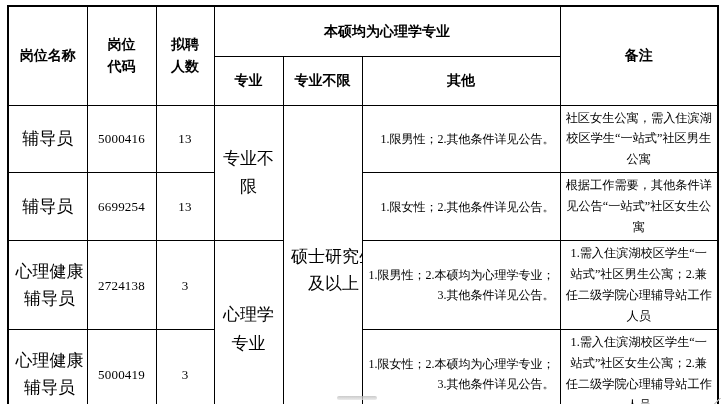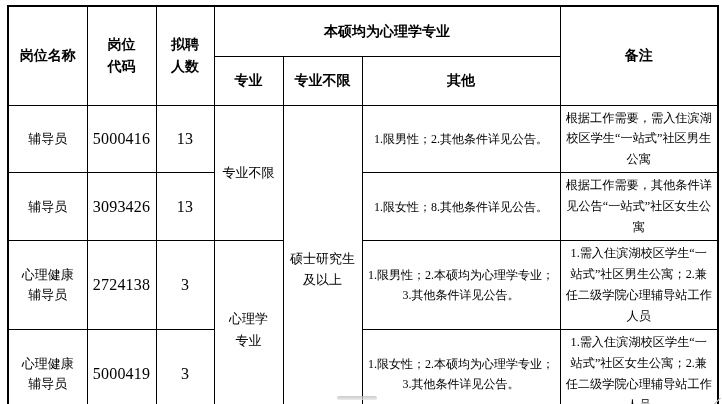--- a/index.html
+++ b/index.html
@@ -18,21 +18,21 @@
     width: 710px;
     border-collapse: collapse;
     table-layout: fixed;
     border: 2px solid #000;
   }
   th, td {
     border: 1px solid #000;
     text-align: center;
     vertical-align: middle;
     padding: 2px 4px;
-    font-size: 13px;
+    font-size: 17px;
     line-height: 1.62;
     overflow: hidden;
   }
   thead th {
     font-family: "Liberation Sans", "DejaVu Sans", sans-serif;
     font-weight: bold;
     font-size: 14px;
     line-height: 1.5;
   }
   tr.hrow1 { height: 50px; }
@@ -41,23 +41,23 @@
   tr.brow2 { height: 61px; }
   tr.brow3 { height: 84px; }
   tr.brow4 { height: 88px; }
 
   
   .wrap2 { display: inline-block; width: 2.15em; line-height: 1.55; }
   .wrap3 { display: inline-block; width: 3.25em; line-height: 1.7; }
   .wrap4 { display: inline-block; width: 4.3em;  line-height: 1.6; }
   .wrap5 { display: inline-block; width: 5.4em;  line-height: 1.6; margin-top: 16px; }
 
-  td.num { font-size: 16px; letter-spacing: 0.2px; }
+  td.num { font-size: 13px; letter-spacing: 0.2px; }
   td.other {
-    text-align: center;
+    text-align: right;
     padding: 2px 5px;
     font-size: 12px;
     line-height: 1.7;
   }
   td.remarks {
     padding: 2px 4px;
     font-size: 12.2px;
     line-height: 1.72;
   }
 
@@ -108,27 +108,27 @@
       </tr>
     </thead>
     <tbody>
       <tr class="brow1">
         <td>辅导员</td>
         <td class="num">5000416</td>
         <td class="num">13</td>
         <td rowspan="2">专业不限</td>
         <td rowspan="4"><span class="wrap5">硕士研究生及以上</span></td>
         <td class="other">1.限男性；2.其他条件详见公告。</td>
-        <td class="remarks">根据工作需要，需入住滨湖校区学生“一站式”社区男生公寓</td>
+        <td class="remarks">社区女生公寓，需入住滨湖校区学生“一站式”社区男生公寓</td>
       </tr>
       <tr class="brow2">
         <td>辅导员</td>
-        <td class="num">3093426</td>
+        <td class="num">6699254</td>
         <td class="num">13</td>
-        <td class="other">1.限女性；8.其他条件详见公告。</td>
+        <td class="other">1.限女性；2.其他条件详见公告。</td>
         <td class="remarks">根据工作需要，其他条件详见公告“一站式”社区女生公寓</td>
       </tr>
       <tr class="brow3">
         <td><span class="wrap4">心理健康辅导员</span></td>
         <td class="num">2724138</td>
         <td class="num">3</td>
         <td rowspan="2"><span class="wrap3">心理学专业</span></td>
         <td class="other">1.限男性；2.本硕均为心理学专业；3.其他条件详见公告。</td>
         <td class="remarks">1.需入住滨湖校区学生“一站式”社区男生公寓；2.兼任二级学院心理辅导站工作人员</td>
       </tr>

